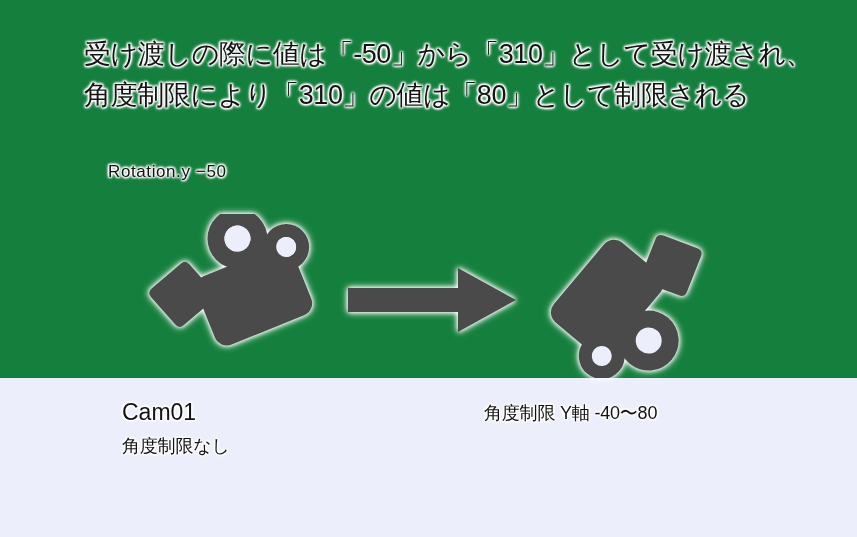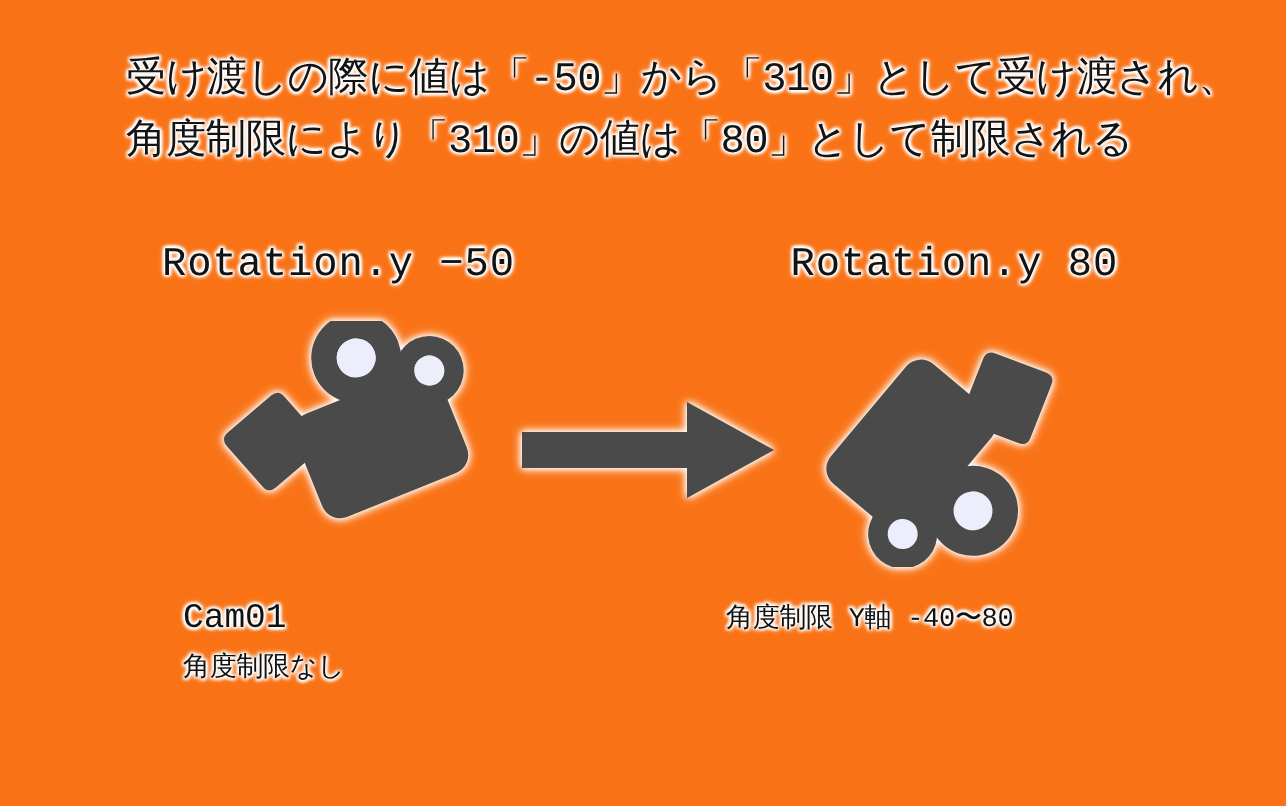--- a/index.html
+++ b/index.html
@@ -14,23 +14,22 @@
     background: #eceffb;
     font-family: "Liberation Sans", "DejaVu Sans", sans-serif;
     color: #111111;
     position: relative;
   }
   #canvas {
     position: absolute;
     left: 0;
     top: 0;
     width: 857px;
-    height: 537px;
-    background: #f97316;
-    font-family: Liberation Mono, monospace;
+    height: 378px;
+    background: #15803d;
   }
 
   .glow {
     text-shadow:
       0 0 3px #ffffff, 0 0 3px #ffffff, 0 0 4px #ffffff,
       1px 1px 2px #ffffff, -1px -1px 2px #ffffff,
       1px -1px 2px #ffffff, -1px 1px 2px #ffffff;
   }
 
   
@@ -45,21 +44,21 @@
     line-height: 41px;
     letter-spacing: -0.4px;
     font-weight: 400;
     color: #141414;
     white-space: nowrap;
   }
 
   
   .rot-label {
     position: absolute;
-    font-size: 27px;
+    font-size: 17px;
     letter-spacing: 0.6px;
     color: #131313;
     white-space: nowrap;
   }
   #rot-label-left  { left: 108px; top: 162px; }
   #rot-label-mid   { left: 337px; top: 212px; }
   #rot-label-right { left: 527px; top: 162px; }
 
   
   .caption {
@@ -97,21 +96,20 @@
 <div id="canvas">
 
   <div id="title-block">
     <div class="title-line glow">受け渡しの際に値は「-50」から「310」として受け渡され、</div>
     <div class="title-line glow">角度制限により「310」の値は「80」として制限される</div>
   </div>
 
   <div id="rot-label-left" class="rot-label glow">Rotation.y −50</div>
 
 
-  <div id="rot-label-right" class="rot-label glow">Rotation.y 80</div>
 
   <div id="cam-left" class="gfx">
     <svg viewBox="0 0 190 150" width="190" height="150" xmlns="http://www.w3.org/2000/svg">
       <g transform="rotate(-22 95 75)" fill="#4a4a4a">
 
         <path d="M20,44 L56,32 Q62,30 64,36 L76,70 Q78,76 72,78 L36,90 Q30,92 28,86 L16,52 Q14,46 20,44 Z"></path>
 
         <rect x="60" y="52" width="104" height="74" rx="13" ry="13"></rect>
 
         <circle cx="118" cy="30" r="30"></circle>

